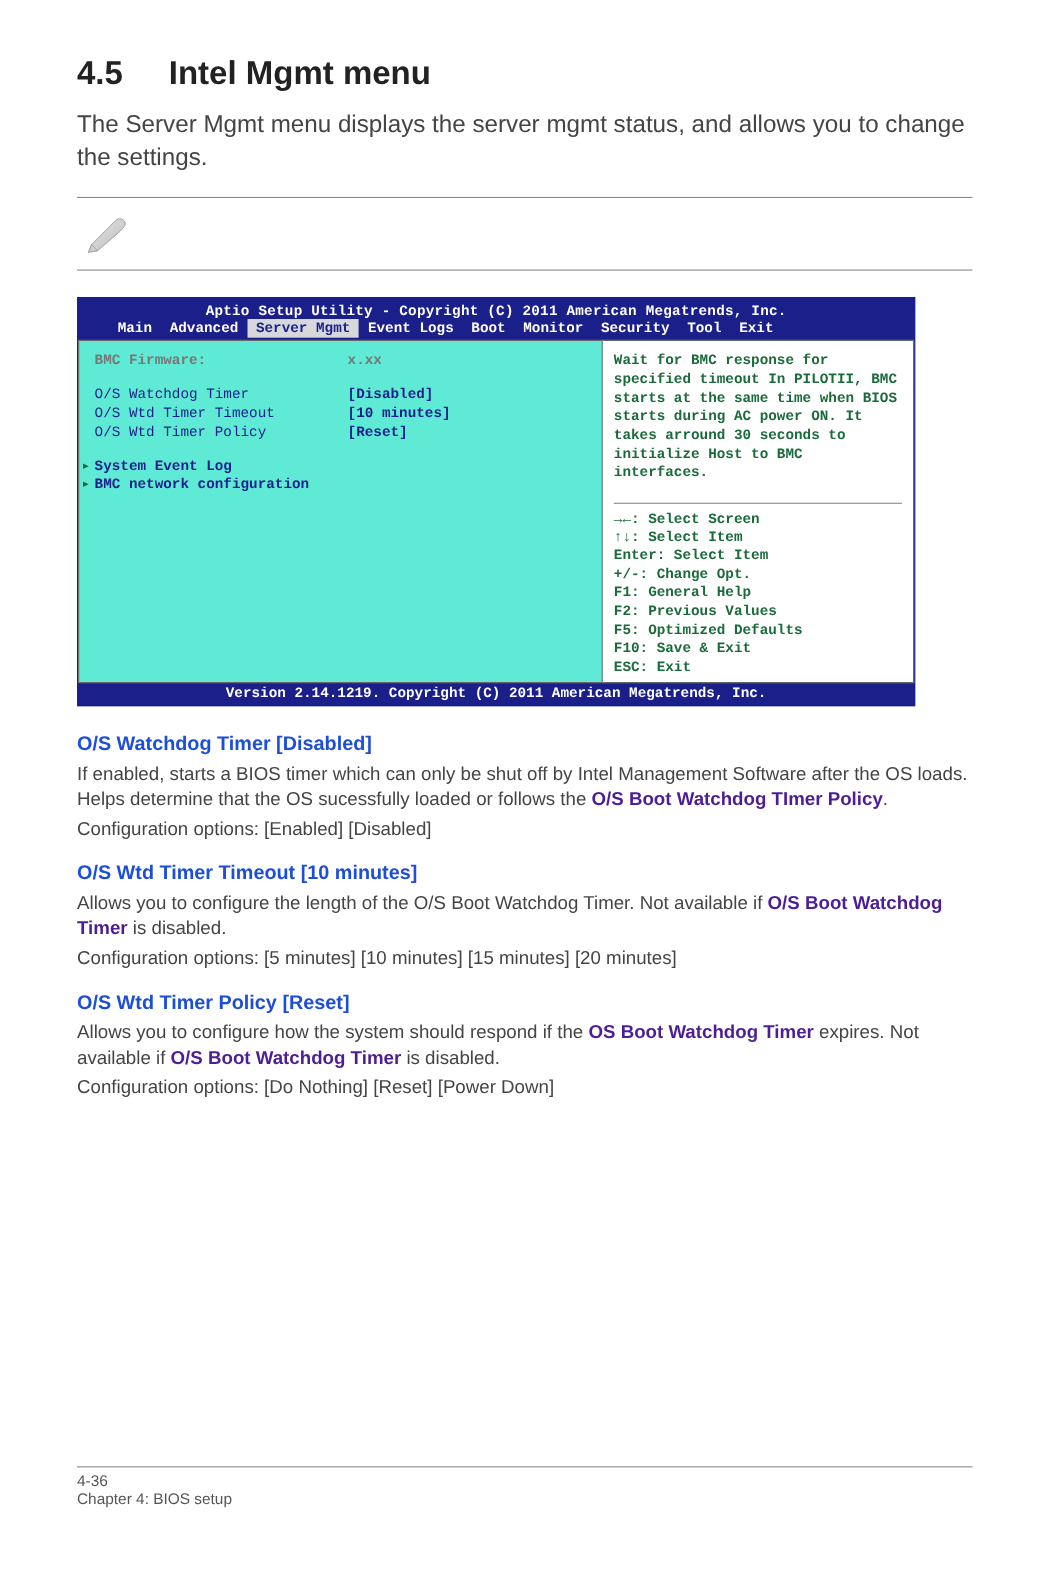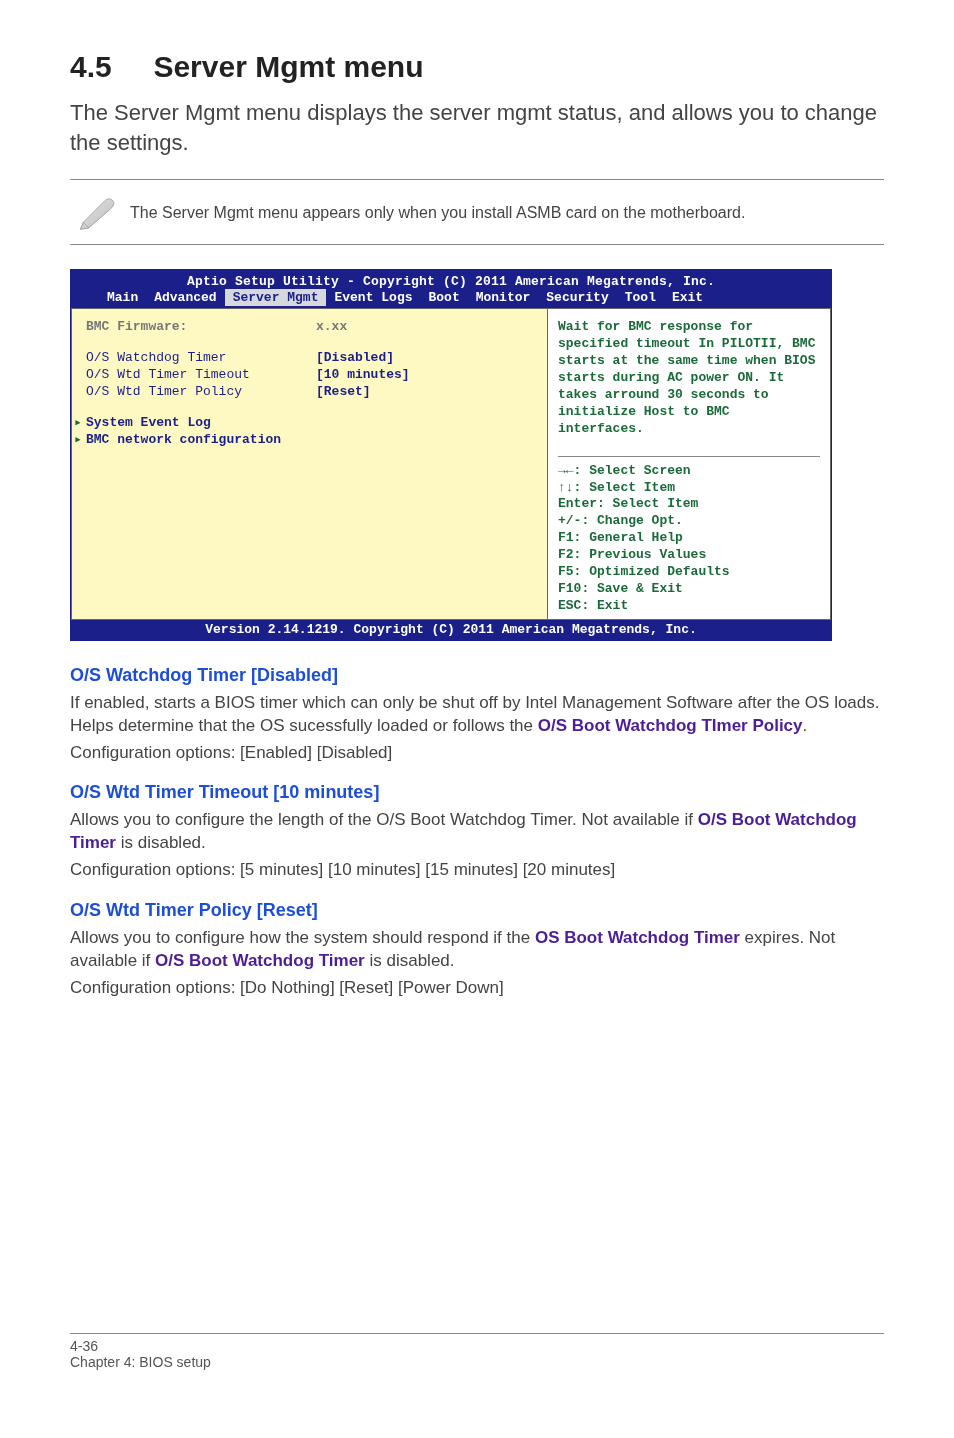--- a/index.html
+++ b/index.html
@@ -79,21 +79,21 @@
   }
   .bios-tabs .tab { padding: 1px 8px 1px 8px; white-space: pre; }
   .bios-tabs .tab.selected {
     background: #d6d8dc;
     color: #1a1f8a;
     text-align: center;
   }
   .bios-body-row { display: flex; }
   .bios-left {
     flex: 1 1 auto;
-    background: #fef9c3;
+    background: #5eead4;
     border: 1px solid #666;
     margin: 0 0 0 0;
     padding: 10px 10px 4px 14px;
     color: #1a1f8a;
     font-size: 13px;
     line-height: 1.3;
     min-height: 260px;
   }
   .bios-right {
     width: 262px;
@@ -153,39 +153,38 @@
     flex-direction: column;
   }
 </style>
 </head>
 <body>
 
 <div class="page">
 
   <h1 class="section-title">
     <span>4.5</span>&nbsp;&nbsp;&nbsp;&nbsp;
-    <span>Server Mgmt menu</span>
+    <span>Intel Mgmt menu</span>
   </h1>
 
   <div class="intro-text">The Server Mgmt menu displays the server mgmt status, and allows you to change the settings.</div>
 
   <div class="note-block">
     <div class="note-icon">
       <svg viewBox="0 0 64 64">
         <defs>
           <linearGradient id="g1" x1="0" y1="0" x2="1" y2="1">
             <stop offset="0%" stop-color="#e8e8e8"></stop>
             <stop offset="100%" stop-color="#bababa"></stop>
           </linearGradient>
         </defs>
         <path d="M12 50 L44 18 C48 14 54 16 56 20 C58 24 54 28 50 32 L20 58 L8 60 Z" fill="url(#g1)" stroke="#999" stroke-width="1.2"></path>
         <path d="M12 50 L20 58 L8 60 Z" fill="#d0d0d0" stroke="#999" stroke-width="1"></path>
       </svg>
     </div>
-    <div class="note-text">The Server Mgmt menu appears only when you install ASMB card on the motherboard.</div>
   </div>
 
   <div class="bios-box">
     <div class="bios-header">Aptio Setup Utility - Copyright (C) 2011 American Megatrends, Inc.</div>
     <div class="bios-tabs">
       <span class="tab">Main</span>
       <span class="tab">Advanced</span>
       <span class="tab selected">Server Mgmt</span>
       <span class="tab">Event Logs</span>
       <span class="tab">Boot</span>

